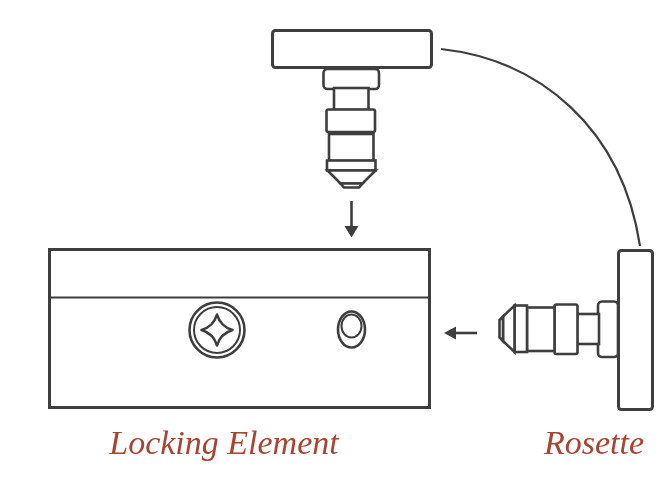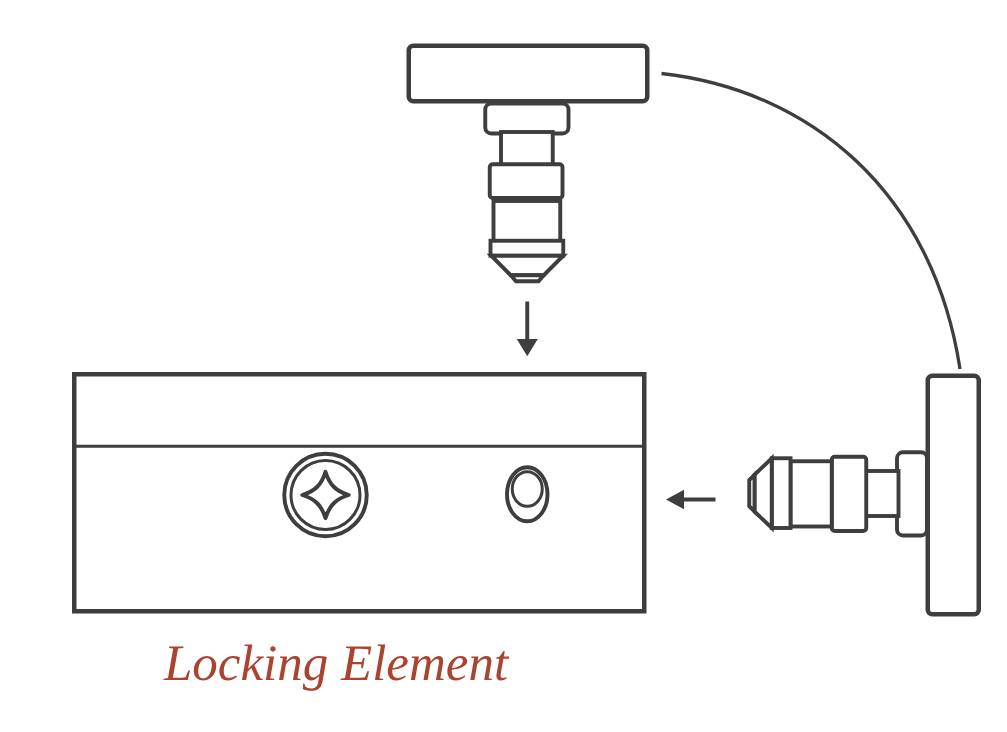--- a/index.html
+++ b/index.html
@@ -107,14 +107,15 @@
       <path class="shape" d="M514.5,305.5 V352 L503,341 V316.5 Z"></path>
       <path class="shape" d="M503,316.5 V341 L499.5,337.5 V320 Z"></path>
     </g>
 
     <rect class="shape-bold" x="618.5" y="250.5" width="34" height="159" rx="3"></rect>
 
   </svg>
 
   <div class="label label-locking">Locking Element</div>
 
+  <div class="label label-rosette">Rosette</div>
 
 </div>
 
 </body></html>

